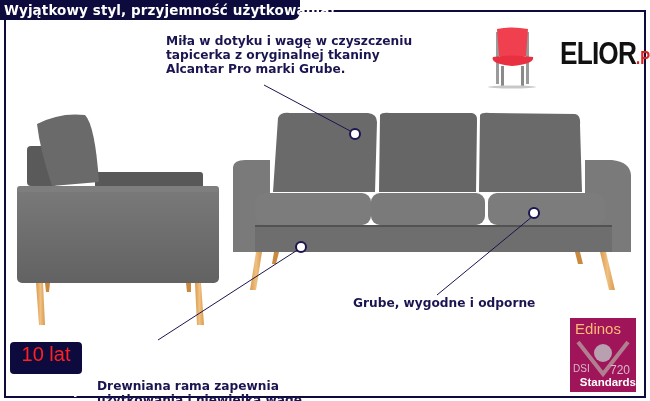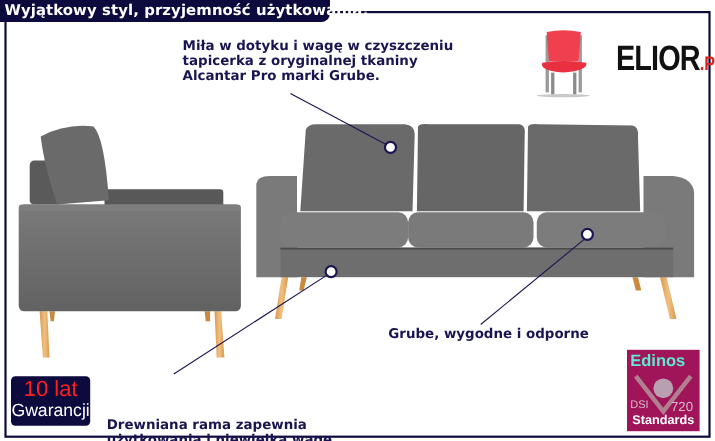--- a/index.html
+++ b/index.html
@@ -2,26 +2,26 @@
 <html><head>
 <meta charset="utf-8">
 <style>
   html,body{margin:0;padding:0;background:#ffffff;}
   body{width:650px;height:401px;position:relative;overflow:hidden;font-family:"DejaVu Sans","Liberation Sans",sans-serif;}
   .frame{position:absolute;left:4px;top:10px;width:638px;height:384px;border:2px solid #0d0a3d;box-sizing:content-box;}
   .title-banner{position:absolute;left:0;top:0;height:20px;width:300px;background:#0d0a3d;border-bottom-right-radius:8px;color:#ffffff;font-weight:bold;font-size:13.5px;line-height:20px;padding-left:4px;box-sizing:border-box;white-space:nowrap;letter-spacing:0.1px;}
   .annot{position:absolute;color:#1a1550;font-weight:bold;font-size:12.2px;line-height:14px;white-space:nowrap;}
   .logo-text{position:absolute;left:560px;top:36px;font-family:"Liberation Sans",sans-serif;font-weight:bold;font-size:32px;color:#111;letter-spacing:-1px;transform:scaleX(0.82);transform-origin:left center;line-height:34px;}
   .logo-text .pl{color:#e02020;font-size:18px;letter-spacing:0;}
-  .warranty{position:absolute;left:10px;top:342px;width:72px;height:45px;background:#0d0a3d;border-radius:4px;text-align:center;}
+  .warranty{position:absolute;left:10px;top:342px;width:72px;height:32px;background:#0d0a3d;border-radius:4px;text-align:center;}
   .warranty .big{color:#ff2020;font-size:20px;line-height:24px;font-family:"Liberation Sans",sans-serif;display:block;}
-  .warranty .small{color:#ffffff;font-size:16px;line-height:16px;font-family:"Liberation Sans",sans-serif;display:block;}
+  .warranty .small{color:#ffffff;font-size:16px;line-height:16px;font-family:"Liberation Sans",sans-serif;display:block;margin-top:15px;}
   .edinos{position:absolute;left:570px;top:318px;width:66px;height:74px;background:#a0155a;}
-  .edinos .t1{position:absolute;left:0;top:2px;width:56px;text-align:center;color:#5eead4;font-weight:bold;font-size:15px;font-family:"Liberation Sans",sans-serif;}
-  .edinos .t2{position:absolute;left:0;top:58px;width:66px;text-align:center;color:#fff;font-weight:bold;font-size:11.5px;font-family:"Liberation Sans",sans-serif;}
+  .edinos .t1{position:absolute;left:0;top:2px;width:56px;text-align:center;color:#fdba74;font-weight:normal;font-size:15px;font-family:"Liberation Sans",sans-serif;}
+  .edinos .t2{position:absolute;left:0;top:58px;width:66px;text-align:right;color:#fff;font-weight:bold;font-size:11.5px;font-family:"Liberation Sans",sans-serif;}
   .edinos .dsi{position:absolute;left:3px;top:45px;color:#d8b8c8;font-size:10px;font-family:"Liberation Sans",sans-serif;}
   .edinos .num{position:absolute;left:40px;top:45px;color:#d8b8c8;font-size:12px;font-family:"Liberation Sans",sans-serif;}
   svg.overlay{position:absolute;left:0;top:0;}
 </style>
 </head>
 <body>
 
 <div class="frame"></div>
 
 <div class="title-banner">Wyjątkowy styl, przyjemność użytkowania!</div>

